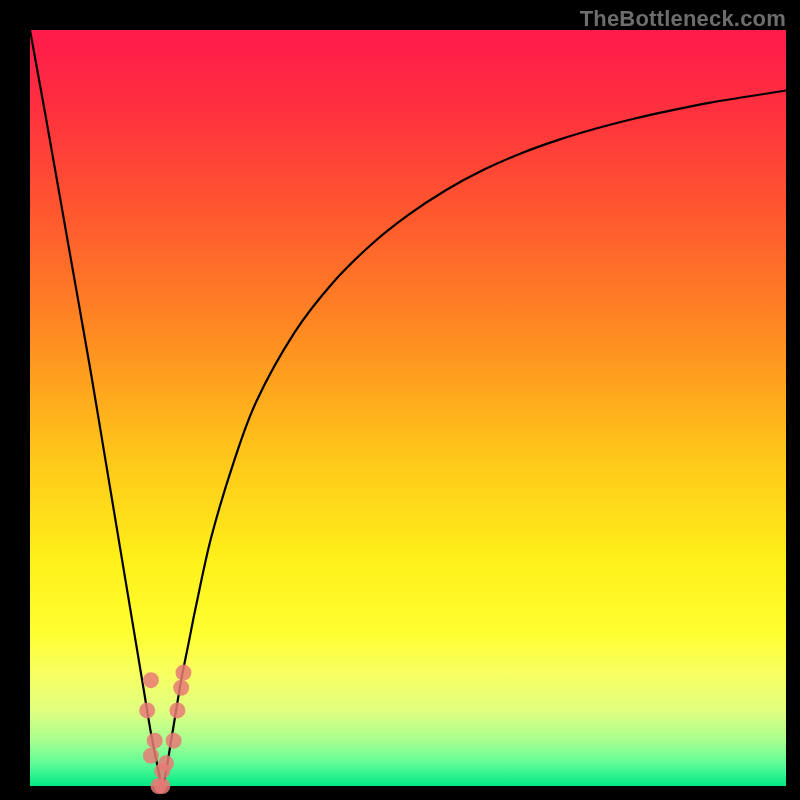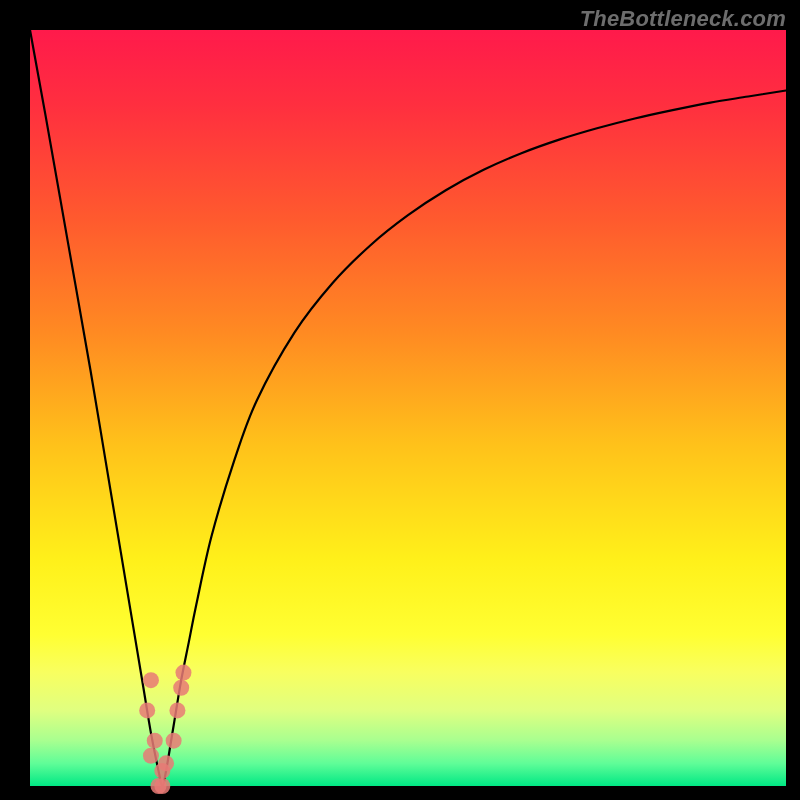--- a/index.html
+++ b/index.html
@@ -9,21 +9,20 @@
     height: 800px;
     overflow: hidden;
     background: #000;
     font-family: Arial, Helvetica, sans-serif;
   }
   .frame {
     position: relative;
     width: 800px;
     height: 800px;
     background: #000;
-    font-style: italic;
   }
   .watermark {
     position: absolute;
     top: 6px;
     right: 14px;
     font-size: 22px;
     font-weight: bold;
     color: #6d6d6d;
     letter-spacing: 0.2px;
     z-index: 10;

